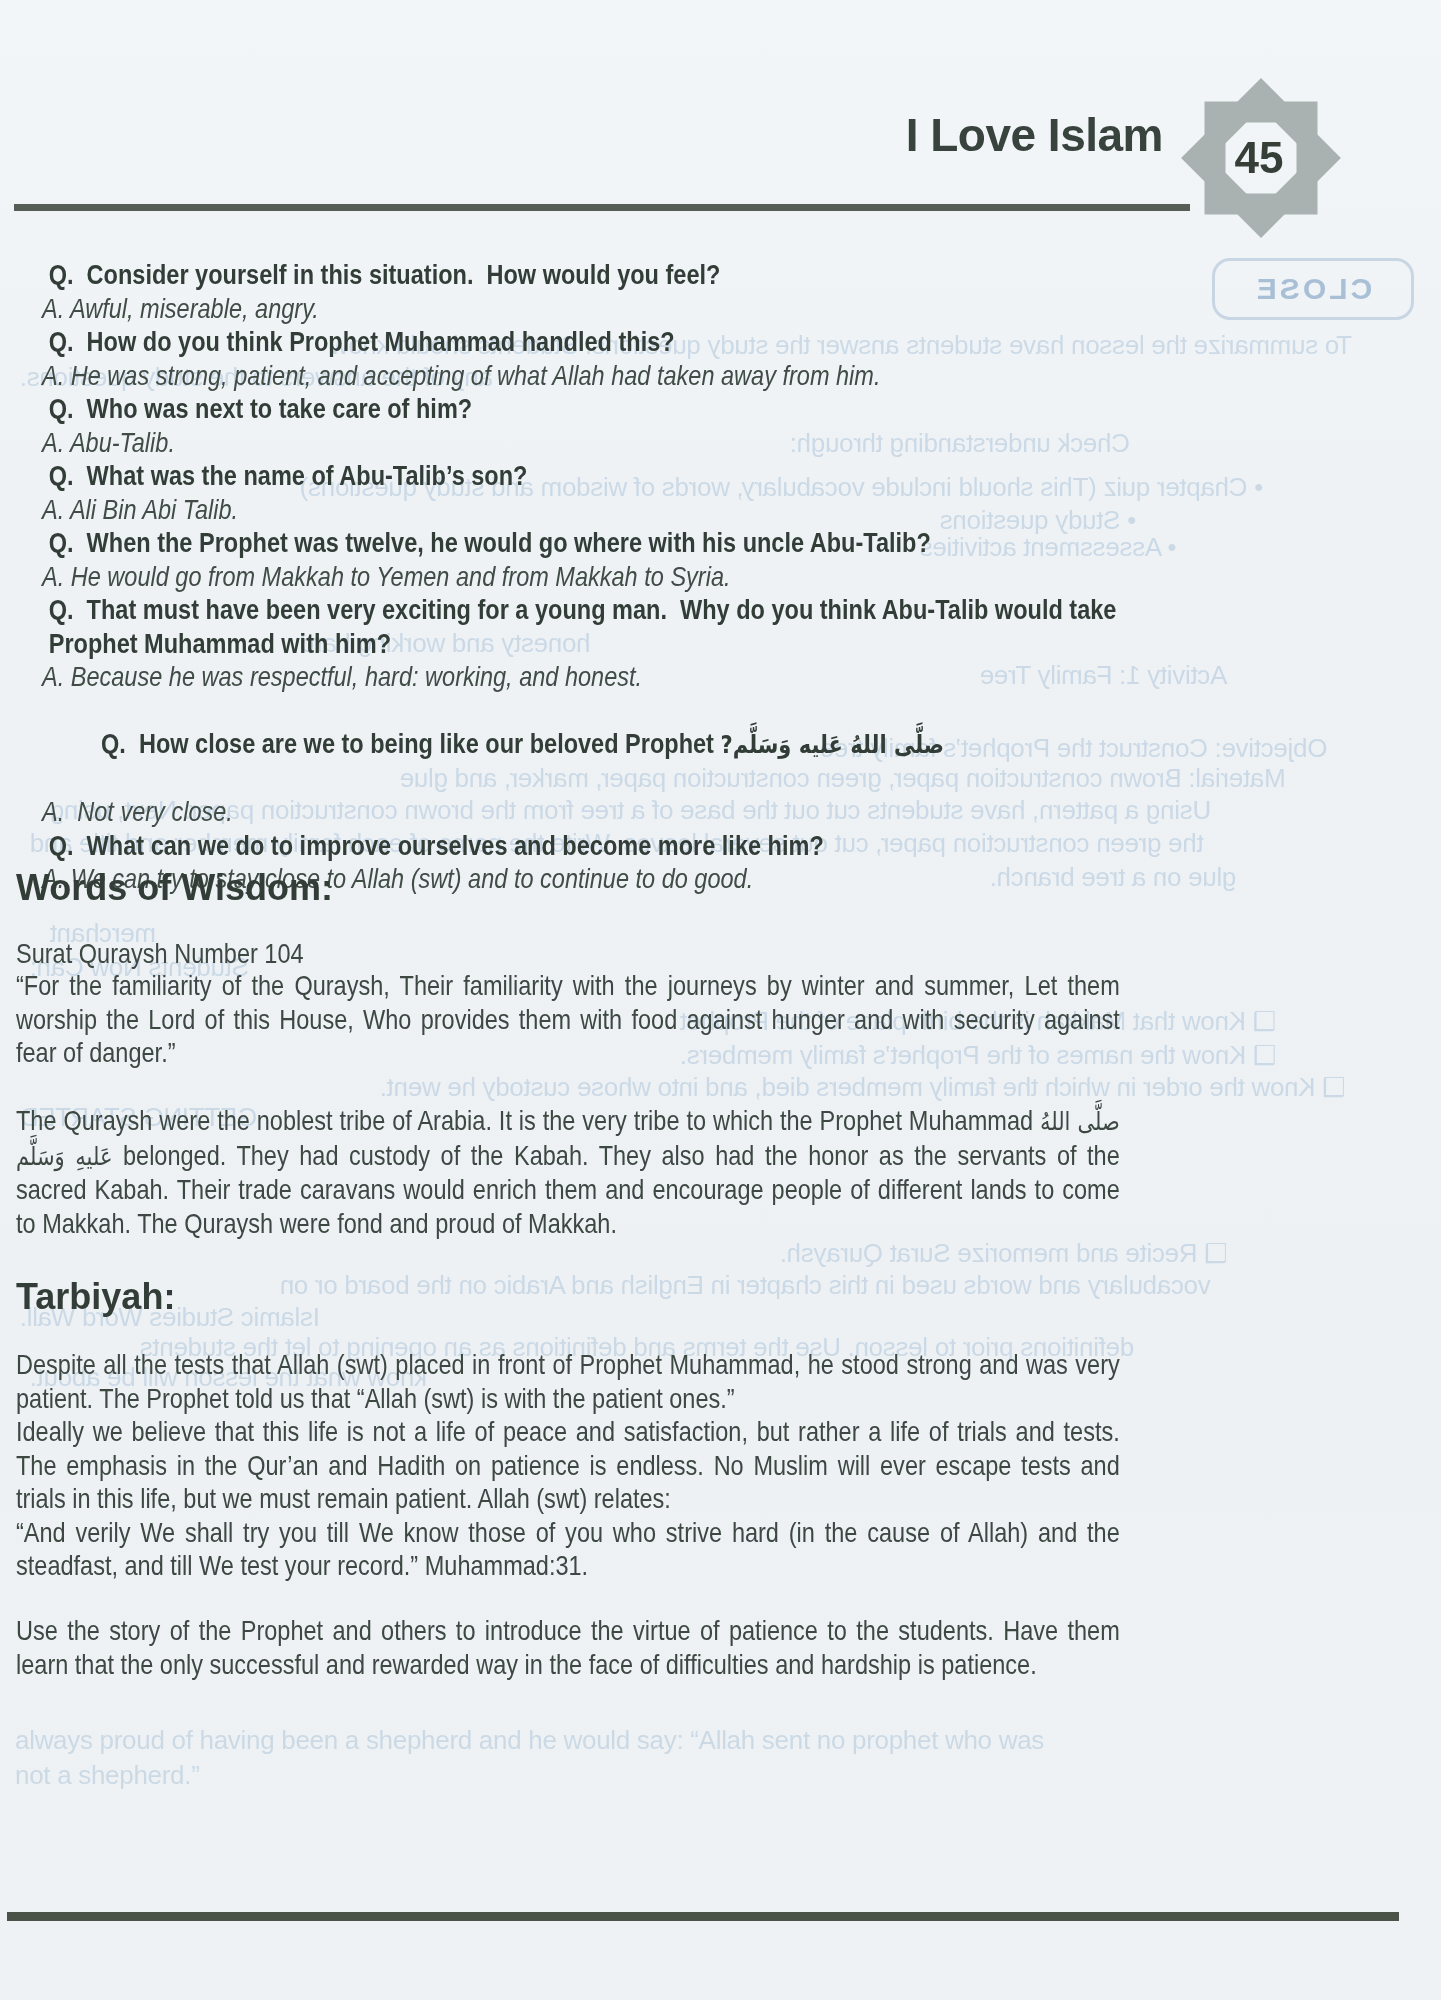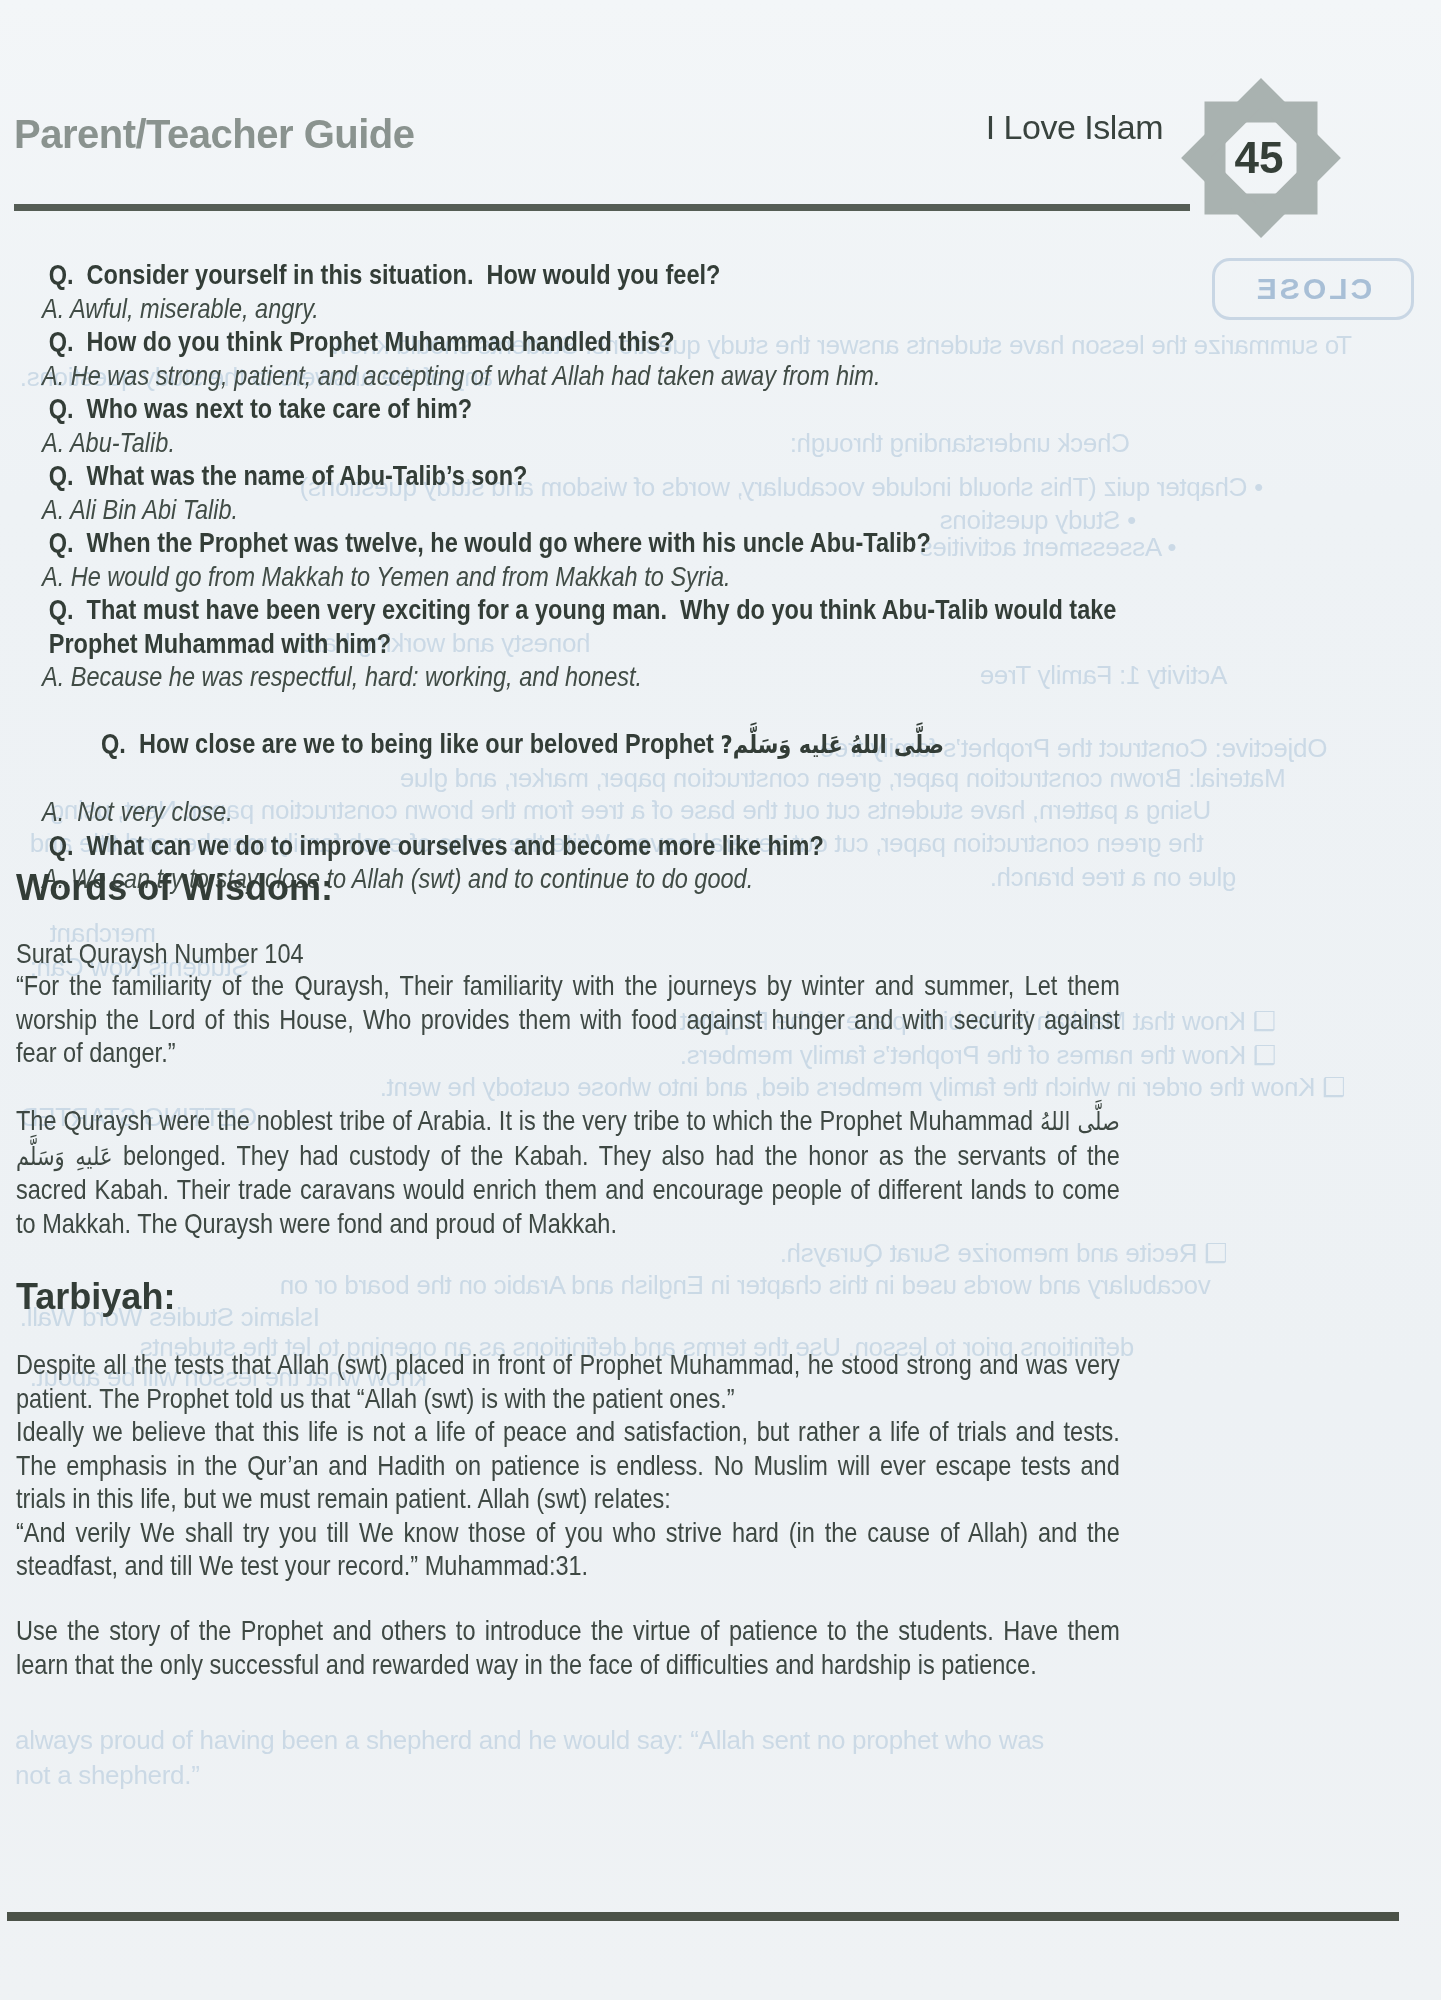--- a/index.html
+++ b/index.html
@@ -23,21 +23,21 @@
     color:rgba(150,178,206,.8);font-weight:700;font-size:30px;letter-spacing:3px;
     transform:scaleX(-1);filter:blur(.5px);pointer-events:none;
   }
   
   .content{position:absolute;inset:0;z-index:2;}
   .hdr-left{
     position:absolute;left:14px;top:112px;font-size:40px;font-weight:700;color:#8a938f;
     letter-spacing:-.5px;
   }
   .hdr-right{
-    position:absolute;right:278px;top:108px;font-size:34px;font-weight:400;color:#39433e;
+    position:absolute;right:278px;top:108px;font-size:46px;font-weight:700;color:#39433e;
     letter-spacing:-.5px;
   }
   .hdr-rule{position:absolute;left:14px;top:204px;width:1176px;height:7px;background:#555d55;}
   .ornament{position:absolute;left:1179px;top:76px;width:164px;height:164px;}
   .ornament svg{display:block;width:164px;height:164px;}
   .ornament .num{
     position:absolute;inset:0;display:flex;align-items:center;justify-content:center;
     font-size:44px;font-weight:700;color:#353f38;padding-right:4px;
   }
   
@@ -92,21 +92,20 @@
       <div class="ghost mir" style="left: 20px; top: 1302px;">Islamic Studies Word Wall.</div>
       <div class="ghost mir" style="left: 140px; top: 1332px;">definitions prior to lesson. Use the terms and definitions as an opening to let the students</div>
       <div class="ghost mir" style="left: 30px; top: 1362px;">know what the lesson will be about.</div>
       <div class="ghost" style="left: 15px; top: 1725px;">always proud of having been a shepherd and he would say: “Allah sent no prophet who was</div>
       <div class="ghost" style="left: 15px; top: 1760px;">not a shepherd.”</div>
     </div>
   <div class="ghost-badge">CLOSE</div>
 
   <div class="content">
 
-    <div class="hdr-left">Parent/Teacher Guide</div>
     <div class="hdr-right">I Love Islam</div>
     <div class="hdr-rule"></div>
 
     <div class="ornament">
       <span>
         <svg viewBox="0 0 164 164" xmlns="http://www.w3.org/2000/svg">
           <rect x="36" y="36" width="92" height="92" fill="none" stroke="#a9b2b0" stroke-width="21"></rect>
           <rect x="36" y="36" width="92" height="92" fill="none" stroke="#a9b2b0" stroke-width="21" transform="rotate(45 82 82)"></rect>
         </svg>
       </span>

